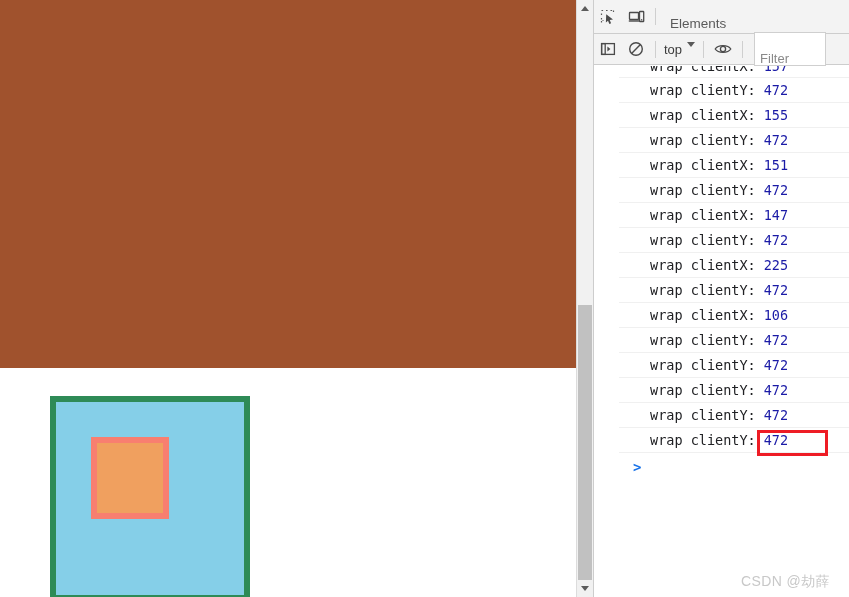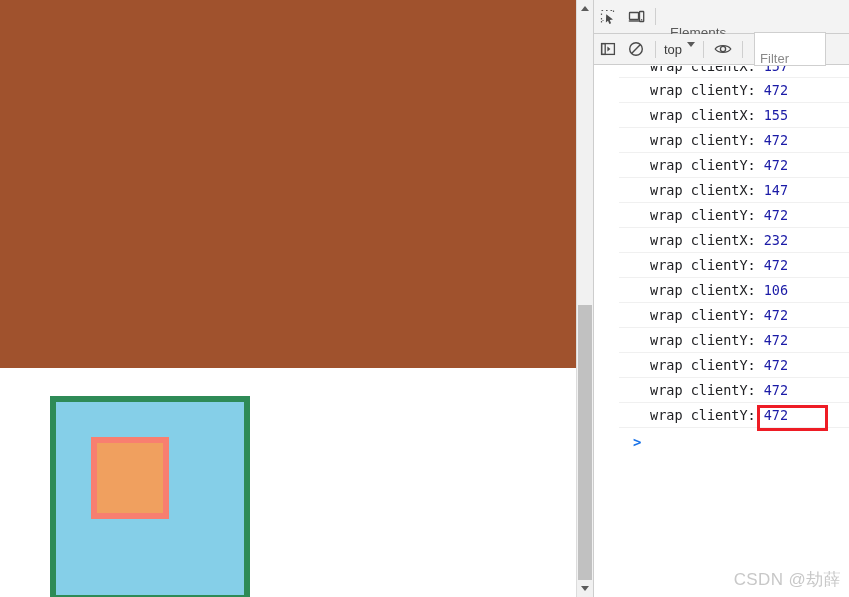--- a/index.html
+++ b/index.html
@@ -33,21 +33,21 @@
   .sb-arrow.down i{border-top:5px solid #5b5b5b;}
   .sb-thumb{position:absolute;left:1px;top:305px;width:14px;height:275px;background:#c1c1c1;border-radius:0;}
 
   
   .devtools{position:absolute;left:593px;top:0;width:256px;height:597px;background:#fff;border-left:1px solid #cdcdcd;box-sizing:border-box;
             font-family:"Liberation Sans", sans-serif;}
 
   .dt-tabbar{position:relative;height:34px;background:#f3f3f3;border-bottom:1px solid #cdcdcd;display:flex;align-items:center;box-sizing:border-box;}
   .dt-iconbtn{width:28px;height:28px;display:flex;align-items:center;justify-content:center;flex:none;}
   .dt-vsep{width:1px;height:17px;background:#cfcfcf;margin:0 5px;flex:none;}
-  .dt-tab{height:33px;line-height:33px;padding:16px 9px;font-size:13.5px;color:#5a5a5a;white-space:nowrap;box-sizing:border-box;}
+  .dt-tab{height:33px;line-height:33px;padding:7px 9px;font-size:13.5px;color:#5a5a5a;white-space:nowrap;box-sizing:border-box;}
   .dt-tab.active{color:#1a1a1a;border-bottom:2px solid #1a73e8;}
 
   .dt-toolbar{position:relative;height:31px;background:#f3f3f3;border-bottom:1px solid #cdcdcd;display:flex;align-items:center;box-sizing:border-box;}
   .ctx-select{display:flex;gap:5px;font-size:13px;color:#3c3c3c;padding:0 3px;}
   .caret{width:0;height:0;border-left:4.5px solid transparent;border-right:4.5px solid transparent;border-top:5px solid #5a5a5a;}
   .filter-box{
     margin-left:6px;height:19px;line-height:19px;width:72px;
     background:#fff;border:1px solid #cfcfcf;box-sizing:border-box;
     font-size:13px;color:#8a8a8a;padding:16px 5px;overflow:hidden;white-space:nowrap;
   }
@@ -64,21 +64,21 @@
   .log-row:first-child{height:12px;line-height:0;overflow:hidden;}
   .log-row .msg{color:#202124;}
   .log-row .val{color:#1a1aa6;margin-left:8px;}
   .log-row.highlight .val{position:relative;}
   .redbox{
     position:absolute;left:138px;top:2px;width:71px;height:26px;
     border:3px solid #ee1c25;box-sizing:border-box;pointer-events:none;
   }
   .prompt-row{height:28px;line-height:28px;padding-left:14px;color:#1a73e8;
               font-family:"DejaVu Sans Mono","Liberation Mono",monospace;font-size:14px;font-weight:bold;}
-  .watermark{position:absolute;right:8px;bottom:6px;font-size:17px;color:#c8c8c8;letter-spacing:.4px;}
+  .watermark{position:absolute;right:19px;bottom:6px;font-size:14px;color:#c8c8c8;letter-spacing:.4px;}
 </style>
 </head>
 <body>
 
 <div class="screen">
 
   <div class="page">
     <div class="brown-band"></div>
     <div class="outer-box">
       <div class="inner-box"></div>
@@ -145,24 +145,25 @@
       <div class="dt-vsep"></div>
       <div class="filter-box">Filter</div>
     </div>
 
     <div class="console-body">
       <div id="log-rows">
           <div class="log-row"><span class="msg">wrap clientX:</span><span class="val">157</span></div>
           <div class="log-row"><span class="msg">wrap clientY:</span><span class="val">472</span></div>
           <div class="log-row"><span class="msg">wrap clientX:</span><span class="val">155</span></div>
           <div class="log-row"><span class="msg">wrap clientY:</span><span class="val">472</span></div>
+          <div class="log-row"><span class="msg">wrap clientX:</span><span class="val">151</span></div>
           <div class="log-row"><span class="msg">wrap clientY:</span><span class="val">472</span></div>
           <div class="log-row"><span class="msg">wrap clientX:</span><span class="val">147</span></div>
           <div class="log-row"><span class="msg">wrap clientY:</span><span class="val">472</span></div>
-          <div class="log-row"><span class="msg">wrap clientX:</span><span class="val">232</span></div>
+          <div class="log-row"><span class="msg">wrap clientX:</span><span class="val">225</span></div>
           <div class="log-row"><span class="msg">wrap clientY:</span><span class="val">472</span></div>
           <div class="log-row"><span class="msg">wrap clientX:</span><span class="val">106</span></div>
           <div class="log-row"><span class="msg">wrap clientY:</span><span class="val">472</span></div>
           <div class="log-row"><span class="msg">wrap clientY:</span><span class="val">472</span></div>
           <div class="log-row"><span class="msg">wrap clientY:</span><span class="val">472</span></div>
           <div class="log-row"><span class="msg">wrap clientY:</span><span class="val">472</span></div>
           <div class="log-row highlight"><span class="msg">wrap clientY:</span><span class="val">472</span><span class="redbox"></span></div>
         </div>
       <div class="prompt-row">&gt;</div>
       <div class="watermark">CSDN @劫薛</div>

